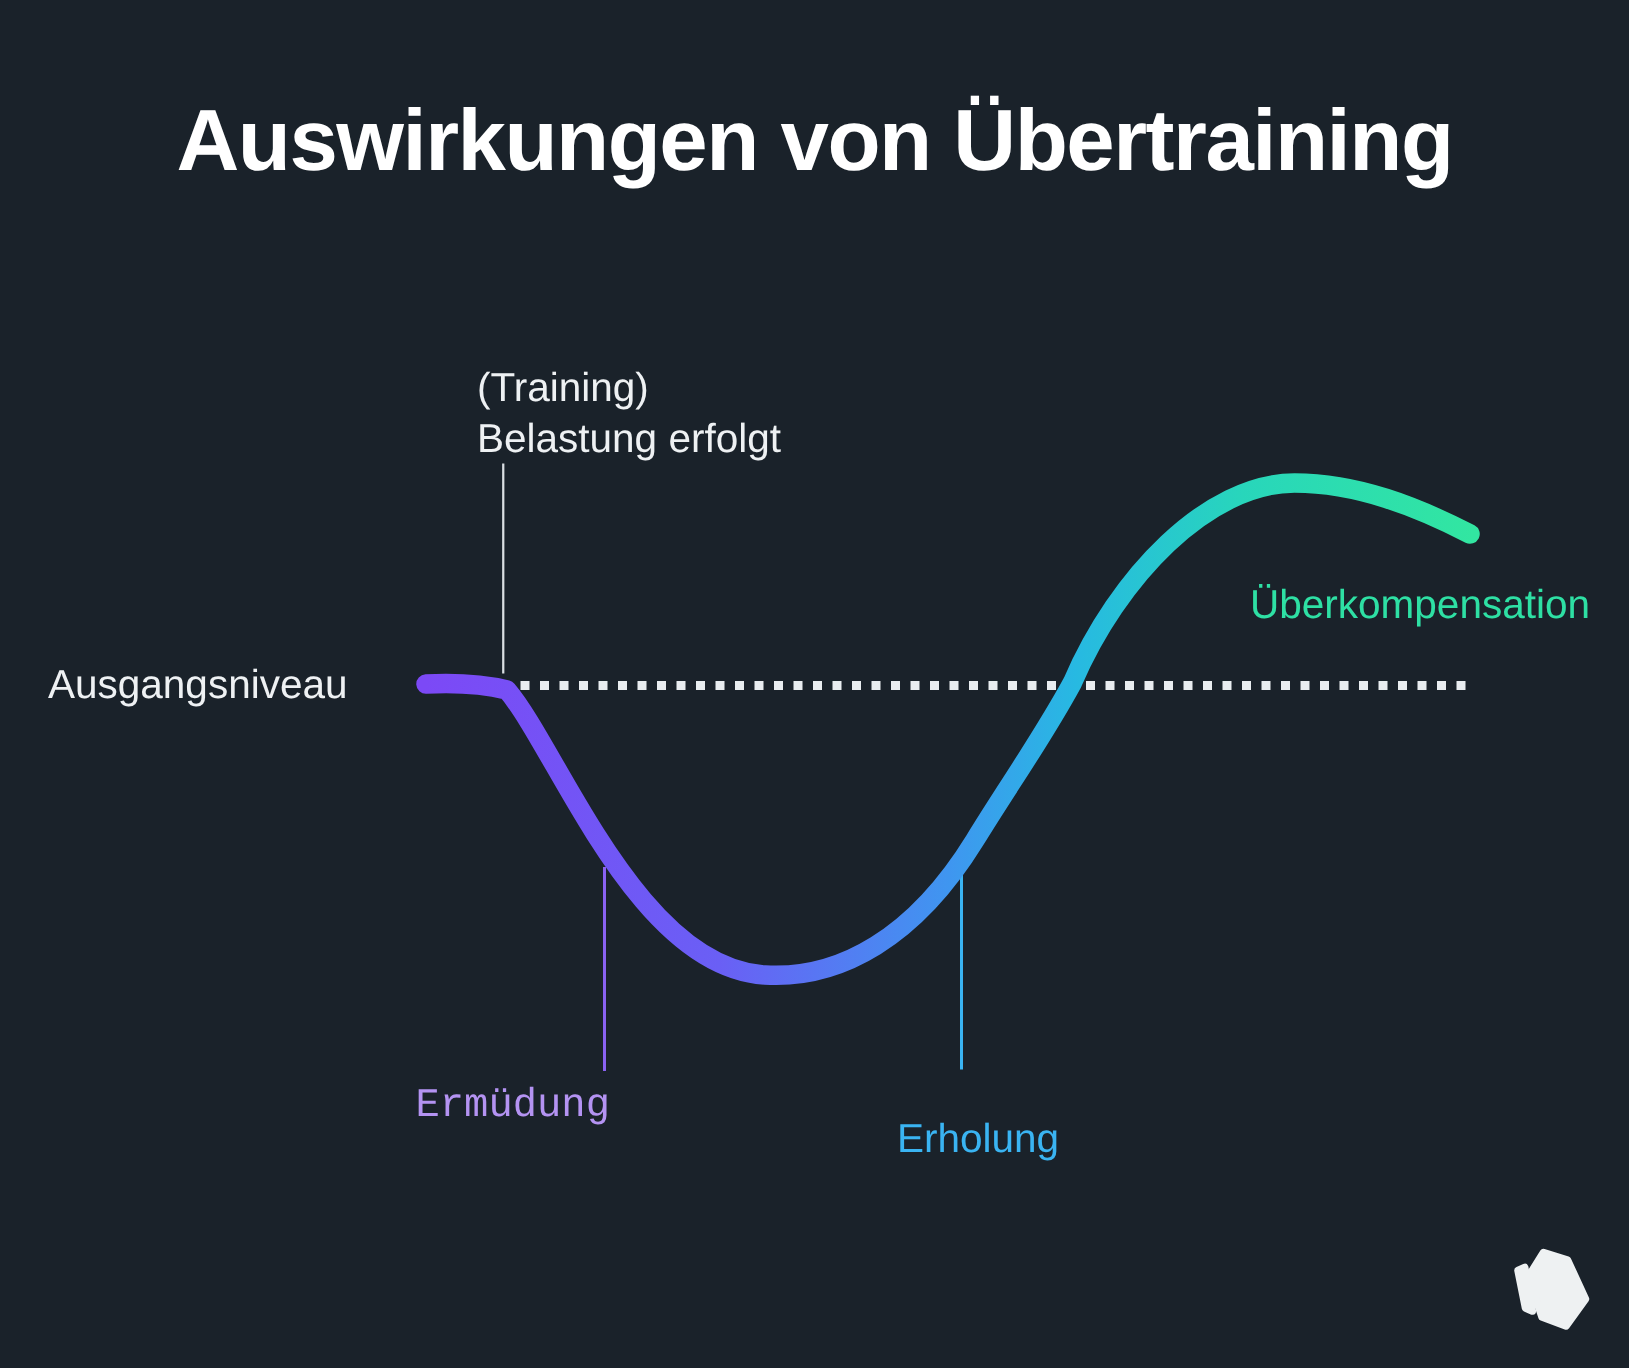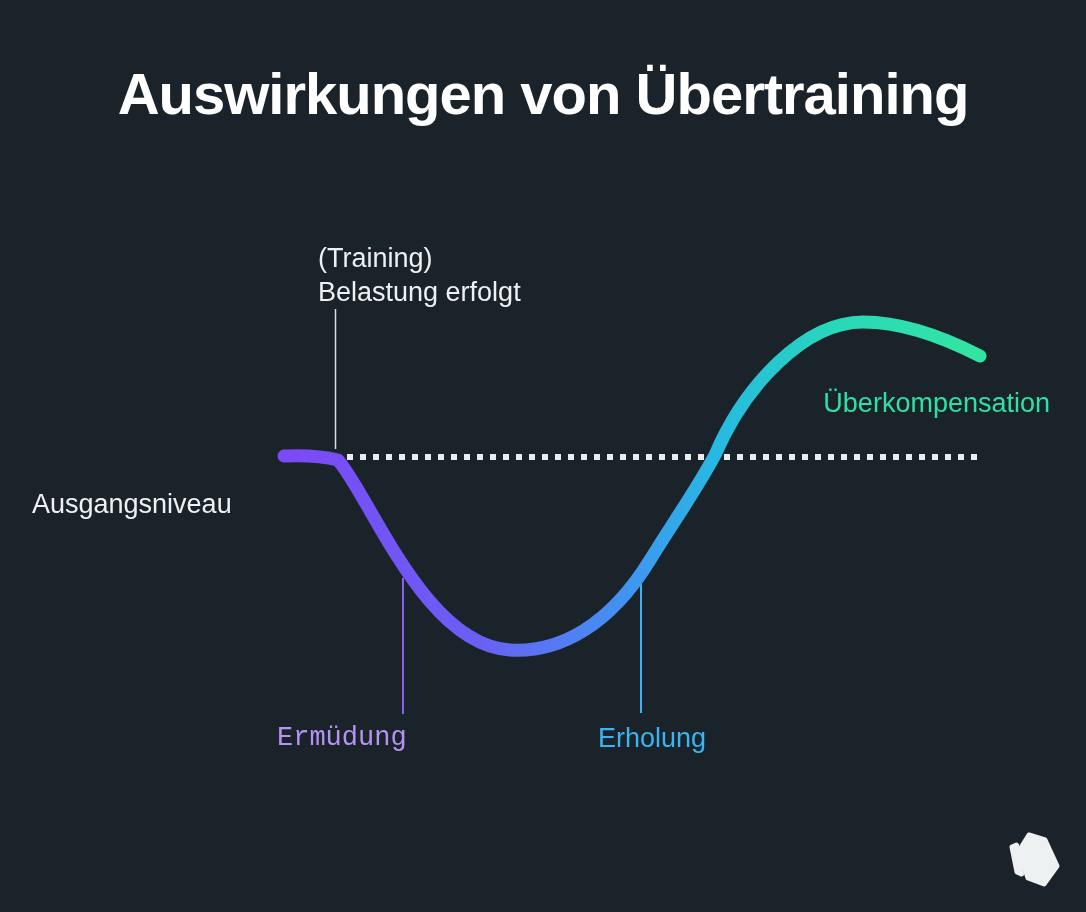--- a/index.html
+++ b/index.html
@@ -36,28 +36,27 @@
     white-space: nowrap;
   }
   .event-annotation {
     top: 241px;
     left: 318px;
     line-height: 34px;
   }
   .baseline-label {
     top: 441px;
     left: 32px;
-    margin-top: 48px;
   }
   .phase-label {
     font-weight: 400;
   }
   .fatigue-label   { top: 723px; left: 277px; }
   .recovery-label  { top: 723px; left: 598px; }
-  .supercomp-label { top: 388px; right: 36px; }
+  .supercomp-label { top: 388px; right: 26px; }
   .overlay-svg {
     position: absolute;
     inset: 0;
     width: 1086px;
     height: 912px;
     display: block;
   }
 </style>
 </head>
 <body>
@@ -68,21 +67,21 @@
 
   <div class="label event-annotation">
     <div>(Training)</div>
     <div>Belastung erfolgt</div>
   </div>
 
   <div class="label baseline-label">Ausgangsniveau</div>
 
   <div class="label phase-label fatigue-label" style="color: rgb(180, 147, 242); font-family: Liberation Mono, monospace;">Ermüdung</div>
 
-  <div class="label phase-label recovery-label" style="color: rgb(58, 180, 242);">Erholung</div>
+  <div class="label phase-label recovery-label" style="color: rgb(58, 180, 242); margin-top: 21px;">Erholung</div>
 
   <div class="label phase-label supercomp-label" style="color: rgb(46, 224, 164);">Überkompensation</div>
 
   <svg class="overlay-svg" viewBox="0 0 1086 912" xmlns="http://www.w3.org/2000/svg">
     <defs>
       <linearGradient id="curveGrad" gradientUnits="userSpaceOnUse" x1="284" y1="0" x2="982" y2="0">
         <stop offset="0" stop-color="#7c49f6"></stop>
         <stop offset="0.28" stop-color="#6a5ff5"></stop>
         <stop offset="0.5" stop-color="#3f96f0"></stop>
         <stop offset="0.62" stop-color="#27b9e2"></stop>

